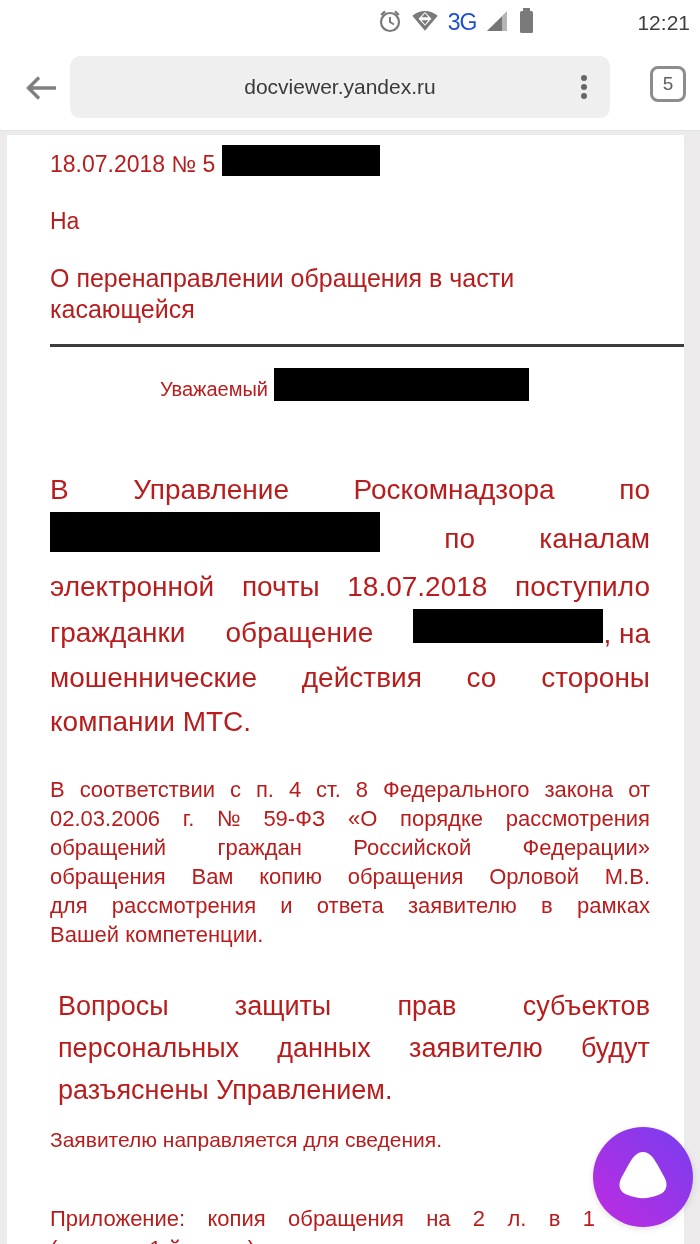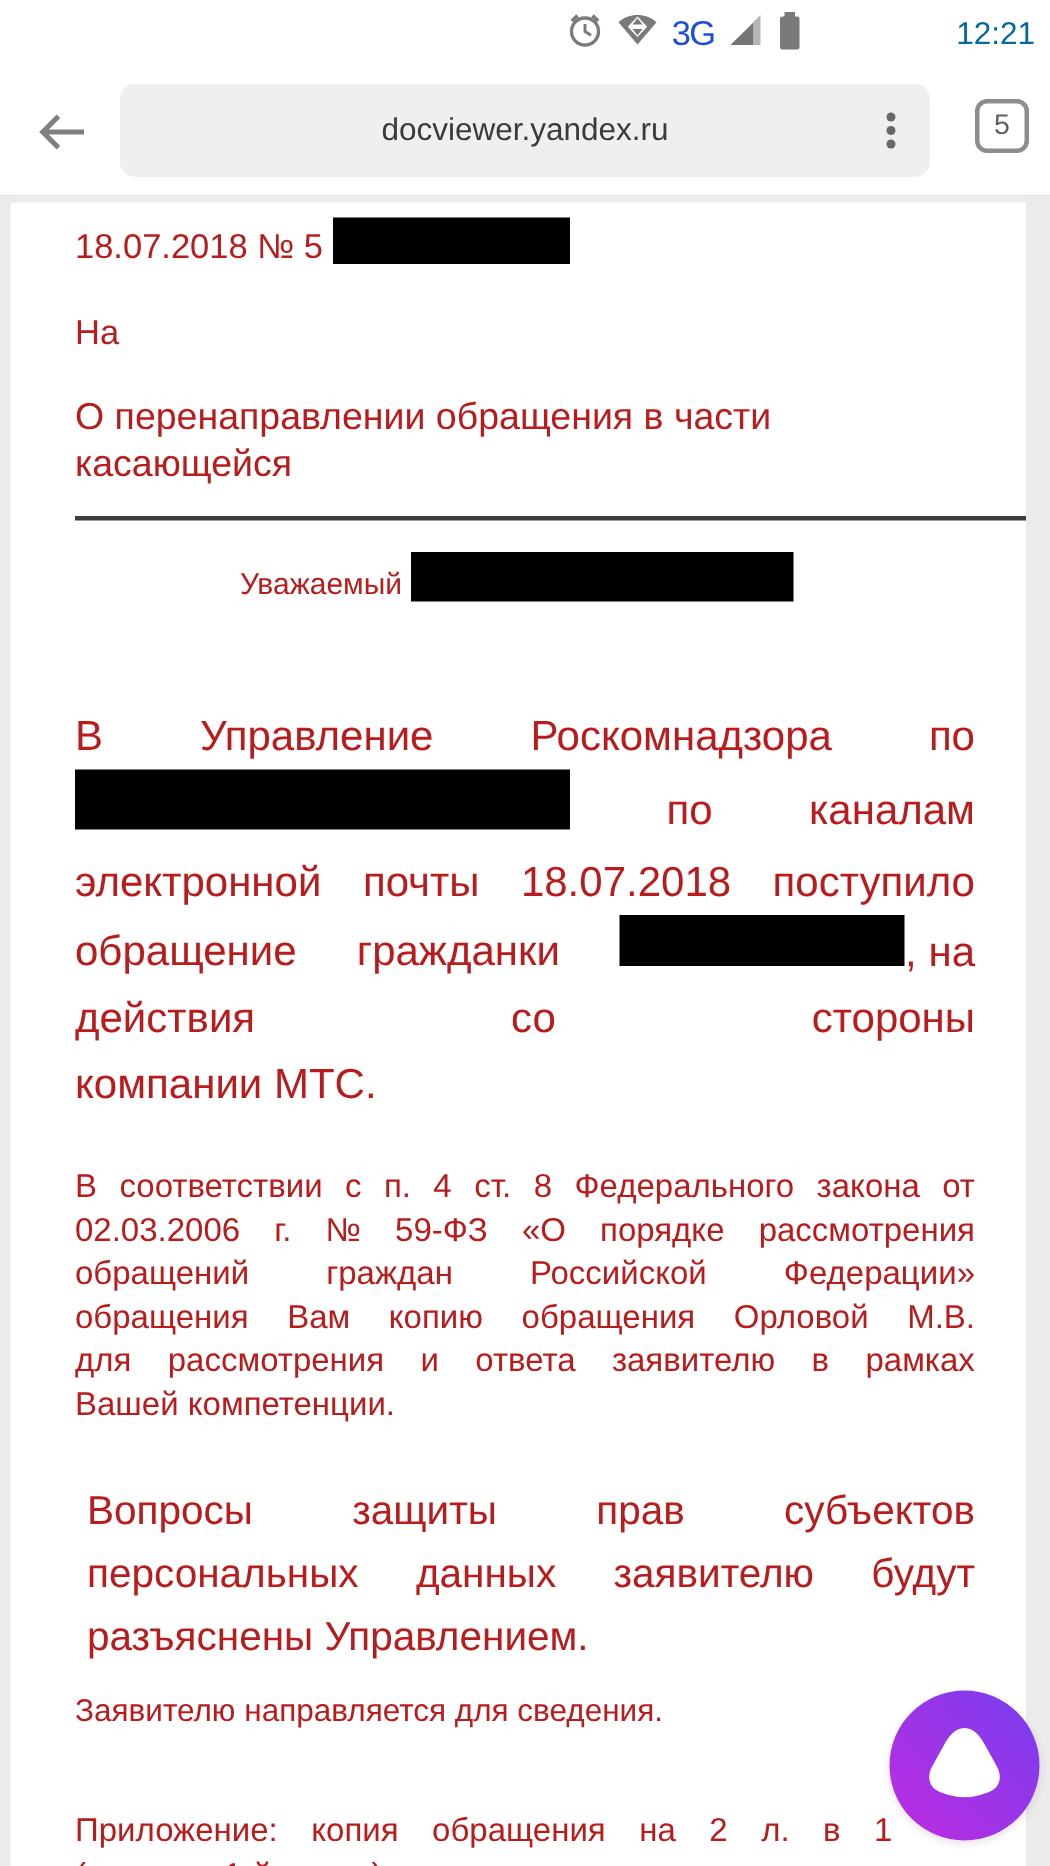--- a/index.html
+++ b/index.html
@@ -9,29 +9,29 @@
     font-family:"Liberation Sans","DejaVu Sans",sans-serif;
     -webkit-font-smoothing:antialiased;
   }
   
   .statusbar{
     height:45px;display:flex;align-items:center;
     padding:0 10px 0 10px;background:#fff;
   }
   .sb-icons{margin-left:auto;display:flex;align-items:center;gap:9px;color:#7a7a7a;}
   .sb-net{font-size:23px;color:#1d4ed8;letter-spacing:-1px;}
-  .sb-time{margin-left:102px;font-size:21px;color:#0369a1;}
+  .sb-time{margin-left:102px;font-size:21px;color:#404040;}
   
   .toolbar{
     height:85px;background:#fff;position:relative;
     border-bottom:1px solid #e3e3e3;
   }
   .back-btn{position:absolute;left:22px;top:24px;width:38px;height:38px;background:none;border:none;padding:0;cursor:pointer;}
   .url-pill{
-    position:absolute;left:80px;top:11px;width:540px;height:62px;
+    position:absolute;left:70px;top:11px;width:540px;height:62px;
     background:#efefef;border-radius:10px;display:flex;align-items:center;justify-content:center;
   }
   .url-text{font-size:21px;color:#3a3a3a;}
   .kebab{position:absolute;right:16px;top:17px;width:20px;height:28px;display:flex;flex-direction:column;align-items:center;justify-content:space-between;background:none;border:none;padding:2px 0;cursor:pointer;}
   .kebab i{width:6px;height:6px;border-radius:50%;background:#676767;}
   .tabbox{
     position:absolute;right:14px;top:21px;width:36px;height:36px;
     border:3px solid #8d8d8d;border-radius:8px;background:#fff;
     display:flex;align-items:center;justify-content:center;
     font-size:19px;color:#5f5f5f;cursor:pointer;
@@ -142,22 +142,22 @@
         <div class="tline" data-name="doc-line"><span data-name="doc-text">касающейся</span></div>
       </div>
       <div class="rule" data-name="doc-divider"></div>
       <div class="block" data-name="doc-salutation">
         <div class="tline" data-name="doc-line" style="padding-left: 110px;"><span data-name="doc-text">Уважаемый</span><span class="tokgroup" data-name="redaction-group"><span class="bar" data-name="redaction-bar" style="width: 255px; height: 33px;"></span></span></div>
       </div>
       <div class="block" data-name="doc-body-paragraph">
         <div class="tline just" data-name="doc-line"><span data-name="doc-text">В</span><span data-name="doc-text">Управление</span><span data-name="doc-text">Роскомнадзора</span><span data-name="doc-text">по</span></div>
         <div class="tline just" data-name="doc-line"><span class="tokgroup" data-name="redaction-group"><span class="bar" data-name="redaction-bar" style="width: 330px; height: 40px;"></span></span><span data-name="doc-text">по</span><span data-name="doc-text">каналам</span></div>
         <div class="tline just" data-name="doc-line"><span data-name="doc-text">электронной</span><span data-name="doc-text">почты</span><span data-name="doc-text">18.07.2018</span><span data-name="doc-text">поступило</span></div>
-        <div class="tline just" data-name="doc-line"><span data-name="doc-text">обращение</span><span data-name="doc-text">гражданки</span><span class="tokgroup" data-name="redaction-group"><span class="bar" data-name="redaction-bar" style="width: 190px; height: 34px;"></span><span data-name="doc-text">, на</span></span></div>
-        <div class="tline just" data-name="doc-line"><span data-name="doc-text">действия</span><span data-name="doc-text">со</span><span data-name="doc-text">стороны</span></div>
+        <div class="tline just" data-name="doc-line"><span data-name="doc-text">гражданки</span><span data-name="doc-text">обращение</span><span class="tokgroup" data-name="redaction-group"><span class="bar" data-name="redaction-bar" style="width: 190px; height: 34px;"></span><span data-name="doc-text">, на</span></span></div>
+        <div class="tline just" data-name="doc-line"><span data-name="doc-text">мошеннические</span><span data-name="doc-text">действия</span><span data-name="doc-text">со</span><span data-name="doc-text">стороны</span></div>
         <div class="tline" data-name="doc-line"><span data-name="doc-text">компании МТС.</span></div>
       </div>
       <div class="block" data-name="doc-legal-paragraph">
         <div class="tline just" data-name="doc-line"><span data-name="doc-text">В</span><span data-name="doc-text">соответствии</span><span data-name="doc-text">с</span><span data-name="doc-text">п.</span><span data-name="doc-text">4</span><span data-name="doc-text">ст.</span><span data-name="doc-text">8</span><span data-name="doc-text">Федерального</span><span data-name="doc-text">закона</span><span data-name="doc-text">от</span></div>
         <div class="tline just" data-name="doc-line"><span data-name="doc-text">02.03.2006</span><span data-name="doc-text">г.</span><span data-name="doc-text">№</span><span data-name="doc-text">59-ФЗ</span><span data-name="doc-text">«О</span><span data-name="doc-text">порядке</span><span data-name="doc-text">рассмотрения</span></div>
         <div class="tline just" data-name="doc-line"><span data-name="doc-text">обращений</span><span data-name="doc-text">граждан</span><span data-name="doc-text">Российской</span><span data-name="doc-text">Федерации»</span></div>
         <div class="tline just" data-name="doc-line"><span data-name="doc-text">обращения</span><span data-name="doc-text">Вам</span><span data-name="doc-text">копию</span><span data-name="doc-text">обращения</span><span data-name="doc-text">Орловой</span><span data-name="doc-text">М.В.</span></div>
         <div class="tline just" data-name="doc-line"><span data-name="doc-text">для</span><span data-name="doc-text">рассмотрения</span><span data-name="doc-text">и</span><span data-name="doc-text">ответа</span><span data-name="doc-text">заявителю</span><span data-name="doc-text">в</span><span data-name="doc-text">рамках</span></div>
         <div class="tline" data-name="doc-line"><span data-name="doc-text">Вашей компетенции.</span></div>
       </div>

